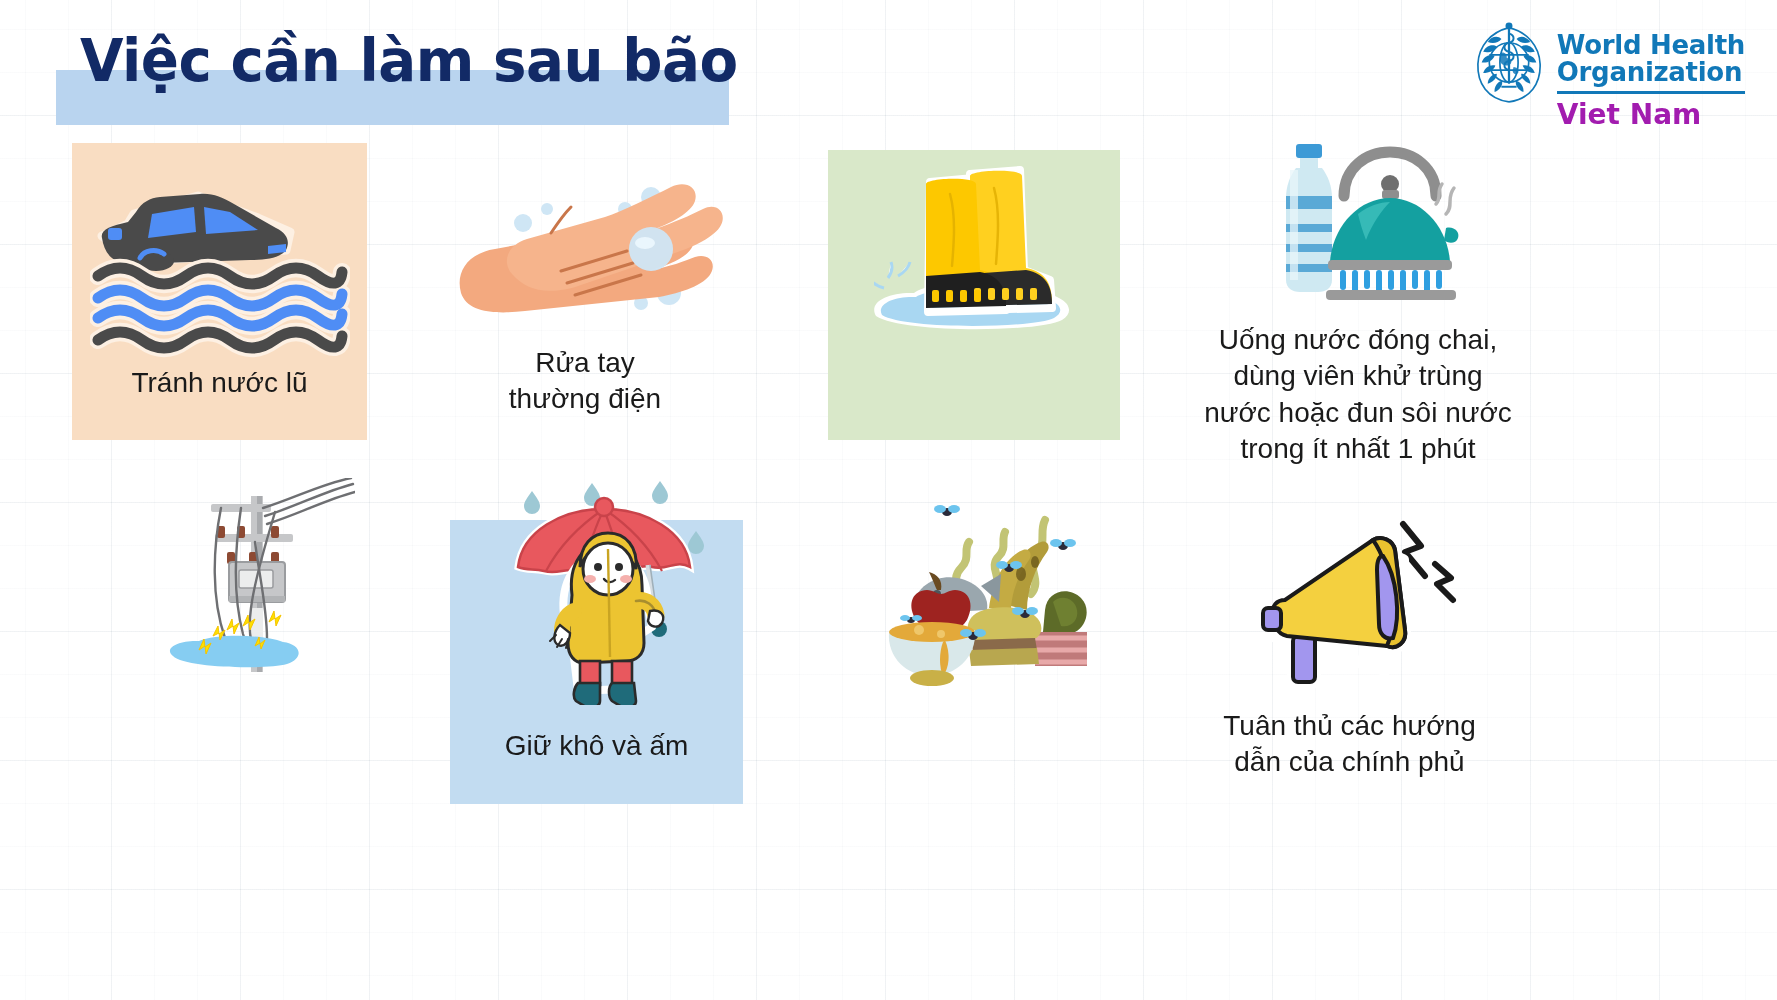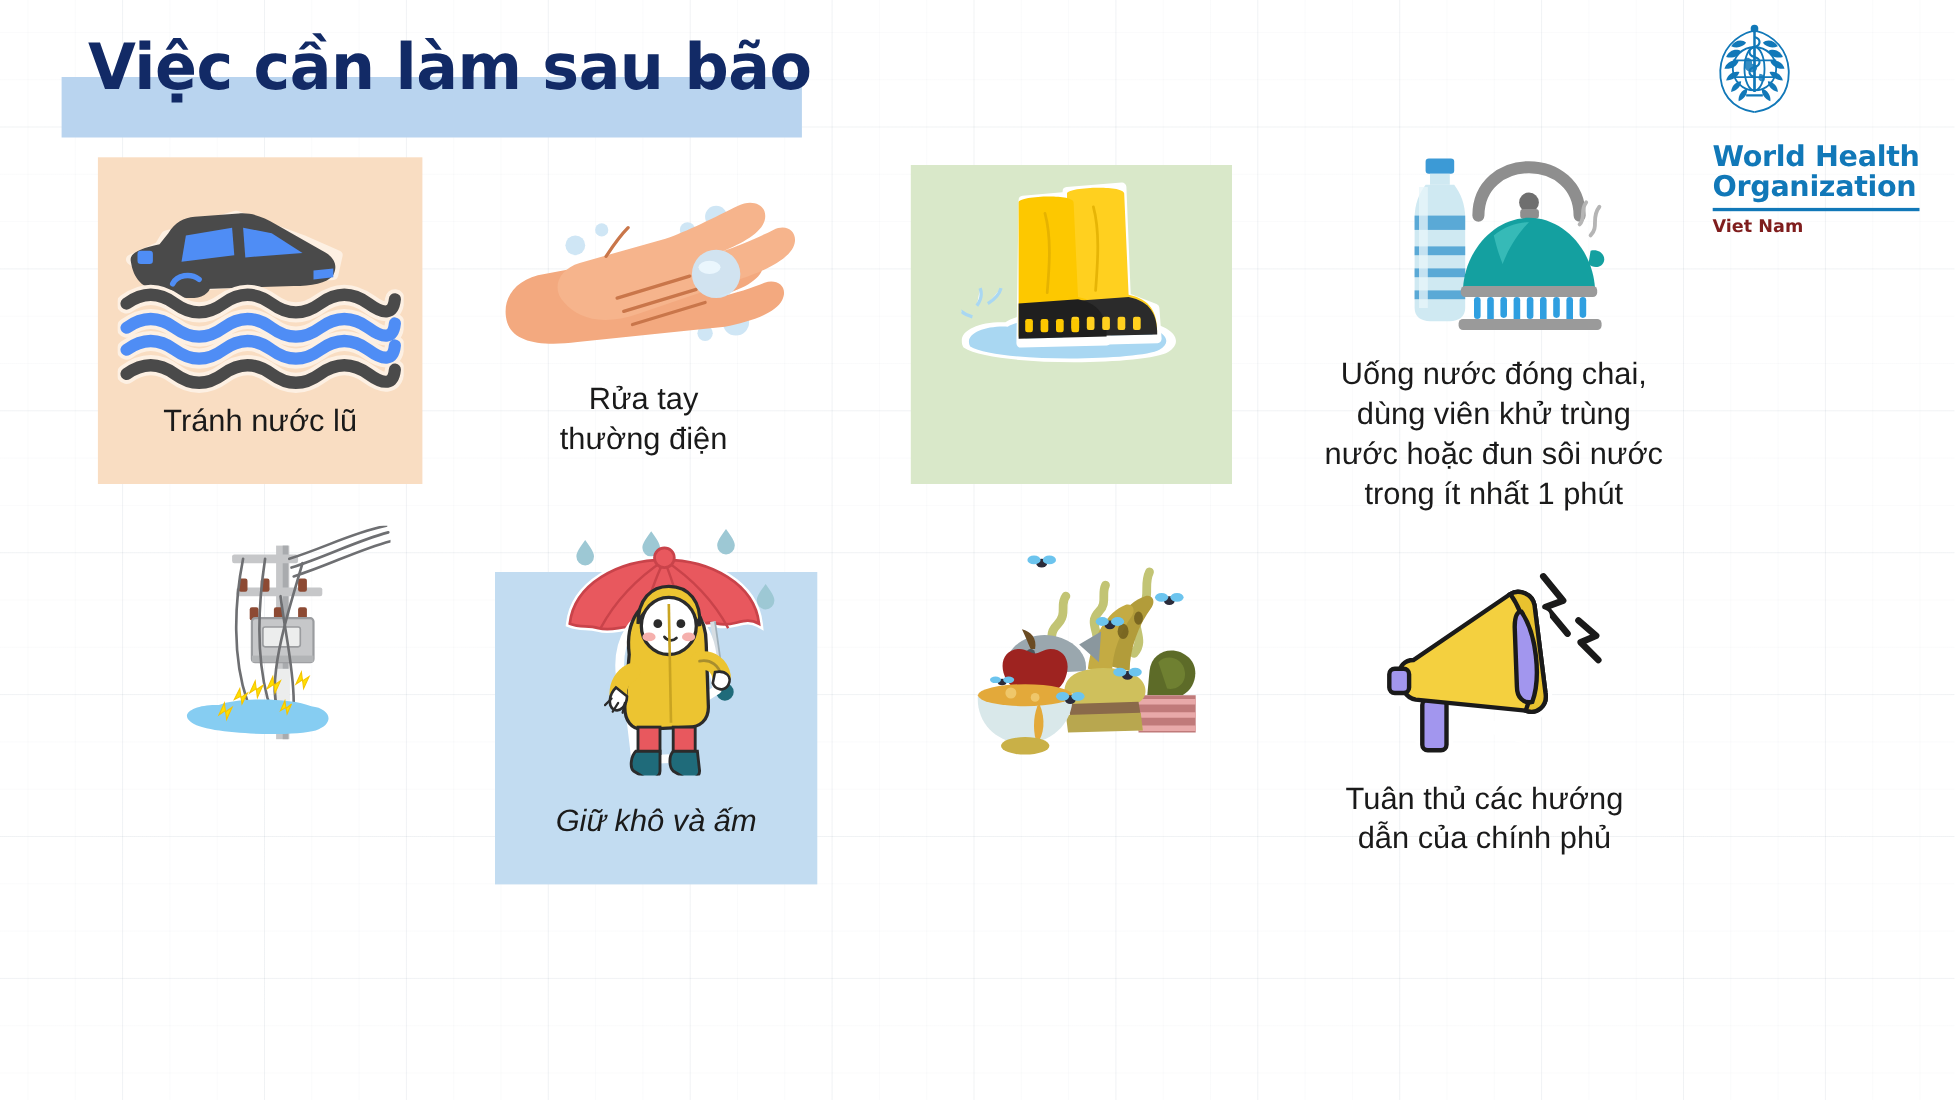--- a/index.html
+++ b/index.html
@@ -30,45 +30,45 @@
     background:#b9d4ef;
   }
   #page-title{
     position:absolute;left:24px;top:14px;
     font-family:"DejaVu Sans","Liberation Sans",sans-serif;
     font-weight:bold;font-size:58px;line-height:1;
     color:#122a66;letter-spacing:-.5px;white-space:nowrap;
     transform:scaleX(.97);transform-origin:left center;
   }
 
-  #who-logo{position:absolute;right:32px;top:20px;display:flex;align-items:flex-start;gap:10px;flex-direction:column;}
+  #who-logo{position:absolute;right:32px;top:20px;display:flex;align-items:flex-start;gap:10px;}
   #who-emblem{width:76px;height:88px;}
   #who-text{padding-top:12px;}
   .who-line{
     font-family:"DejaVu Sans","Liberation Sans",sans-serif;
     font-weight:bold;font-size:26px;line-height:1.03;color:#1178b8;letter-spacing:-.3px;
   }
   #who-rule{height:3px;background:#1178b8;margin:5px 0 4px 0;width:100%;}
   #who-country{
     font-family:"DejaVu Sans","Liberation Sans",sans-serif;
-    font-weight:bold;font-size:16px;color:#7f1d1d;
+    font-weight:bold;font-size:28px;color:#a21caf;
   }
 
   
   .card{position:absolute;}
   .card-bg{position:absolute;left:0;top:0;}
   .card-art{position:absolute;}
   .card-label{
     position:absolute;text-align:center;color:#1a1a1a;
     font-family:"Liberation Sans","DejaVu Sans",sans-serif;
     font-size:28px;line-height:1.30;white-space:pre-line;
   }
 
   
-  #card-avoid-floodwater{left:72px;top:143px;width:295px;height:297px;margin-left:17px;}
+  #card-avoid-floodwater{left:72px;top:143px;width:295px;height:297px;}
   #card-avoid-floodwater .card-bg{width:295px;height:297px;background:#f9ddc2;}
   #card-avoid-floodwater .card-art{left:18px;top:45px;width:260px;height:170px;}
   #card-avoid-floodwater .card-label{left:0;top:222px;width:295px;}
 
   #card-wash-hands{left:420px;top:165px;width:330px;height:290px;}
   #card-wash-hands .card-art{left:35px;top:10px;width:270px;height:160px;}
   #card-wash-hands .card-label{left:0;top:180px;width:330px;}
 
   #card-wear-boots{left:828px;top:150px;width:292px;height:290px;}
   #card-wear-boots .card-bg{width:292px;height:290px;background:#d9e8c9;}
@@ -79,21 +79,21 @@
   #card-safe-water .card-art{left:92px;top:0px;width:190px;height:175px;}
   #card-safe-water .card-label{left:-10px;top:182px;width:380px;}
 
   #card-downed-lines{left:60px;top:478px;width:390px;height:340px;}
   #card-downed-lines .card-art{left:95px;top:0px;width:200px;height:210px;}
   #card-downed-lines .card-label{left:0px;top:218px;width:390px;}
 
   #card-stay-dry{left:450px;top:520px;width:293px;height:284px;}
   #card-stay-dry .card-bg{width:293px;height:284px;background:#c2dcf1;}
   #card-stay-dry .card-art{left:50px;top:-45px;width:215px;height:230px;}
-  #card-stay-dry .card-label{left:0;top:208px;width:293px;font-style:italic;}
+  #card-stay-dry .card-label{left:0;top:208px;width:293px;}
 
   #card-spoiled-food{left:800px;top:498px;width:380px;height:310px;}
   #card-spoiled-food .card-art{left:85px;top:0px;width:205px;height:190px;}
   #card-spoiled-food .card-label{left:0;top:198px;width:380px;}
 
   #card-follow-guidance{left:1203px;top:518px;width:293px;height:288px;text-decoration:underline;}
   #card-follow-guidance .card-art{left:50px;top:-6px;width:210px;height:180px;}
   #card-follow-guidance .card-label{left:-6px;top:190px;width:305px;}
 </style>
 </head>

